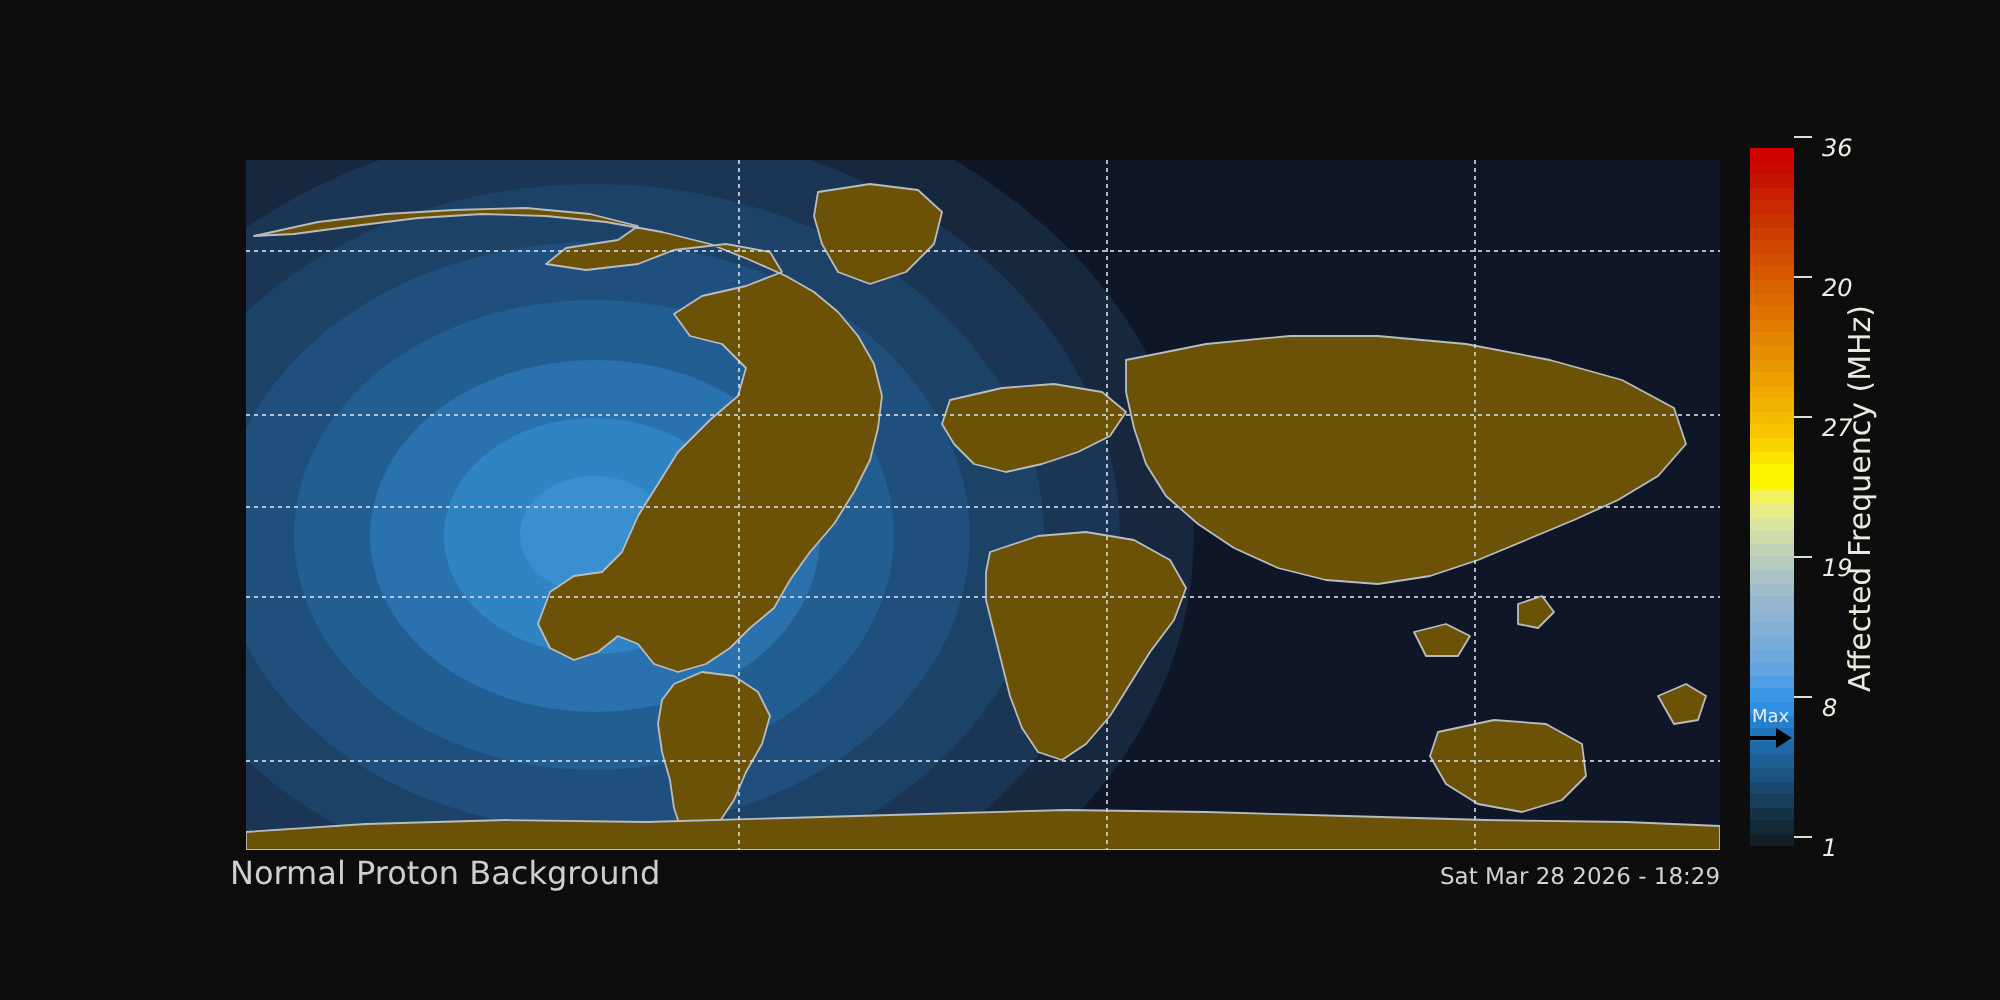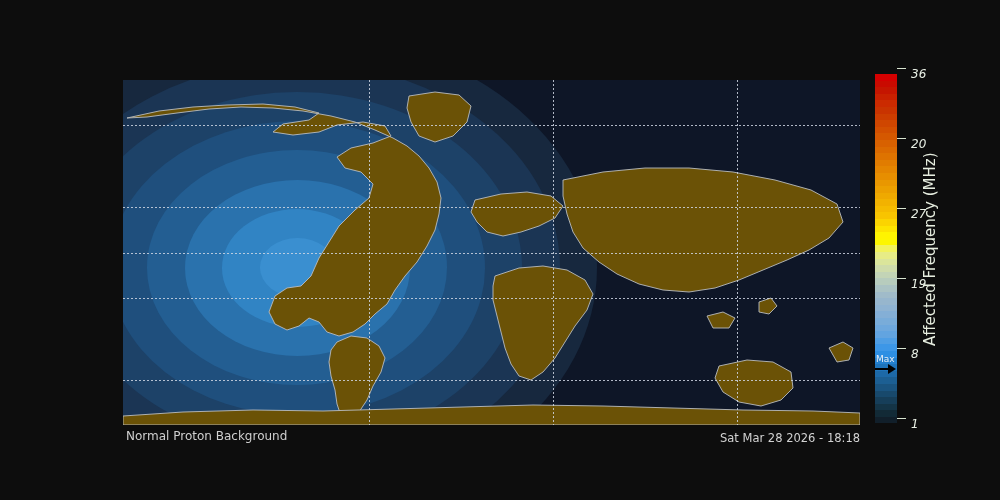--- a/index.html
+++ b/index.html
@@ -50,21 +50,21 @@
     writing-mode:vertical-rl;transform:rotate(180deg);white-space:nowrap;
   }
   .maxmark{position:absolute;left:875px;width:22px;height:22px;}
   .maxmark .mlbl{color:#e9eef5;font-size:9px;line-height:10px;display:block;padding-left:1px;}
   .maxmark .marrow{display:block;width:21px;height:10px;position:relative;}
   .maxmark .marrow:before{content:"";position:absolute;left:0;top:4px;width:15px;height:2px;background:#000;}
   .maxmark .marrow:after{content:"";position:absolute;left:13px;top:0px;width:0;height:0;
     border-top:5px solid transparent;border-bottom:5px solid transparent;border-left:8px solid #000;}
 
   
-  .notes{position:absolute;left:126px;top:429px;color:#cfcfcf;font-size:12px;line-height:15px;}
+  .notes{position:absolute;left:115px;top:429px;color:#cfcfcf;font-size:16px;line-height:15px;}
   .stamp{position:absolute;left:720px;top:431px;color:#d2d2d2;font-size:11.5px;}
   .copy{position:absolute;left:10px;top:478px;color:#d7d7d7;font-size:11.5px;font-style:italic;}
 </style>
 </head>
 <body>
 
 <div id="root">
 
 
   <div class="map-wrap" style="background: rgb(14, 22, 39);">
@@ -216,15 +216,15 @@
   <div class="cbar-title">Affected Frequency (MHz)</div>
 
   <div class="maxmark" id="maxmark" style="top: 354px;">
     <span class="mlbl">Max</span>
     <span class="marrow"></span>
   </div>
 
   <div class="notes">
     <div>Normal Proton Background</div>
   </div>
-  <div class="stamp">Sat Mar 28 2026 - 18:18</div>
+  <div class="stamp">Sat Mar 28 2026 - 18:29</div>
 
 </div>
 
 </body></html>

